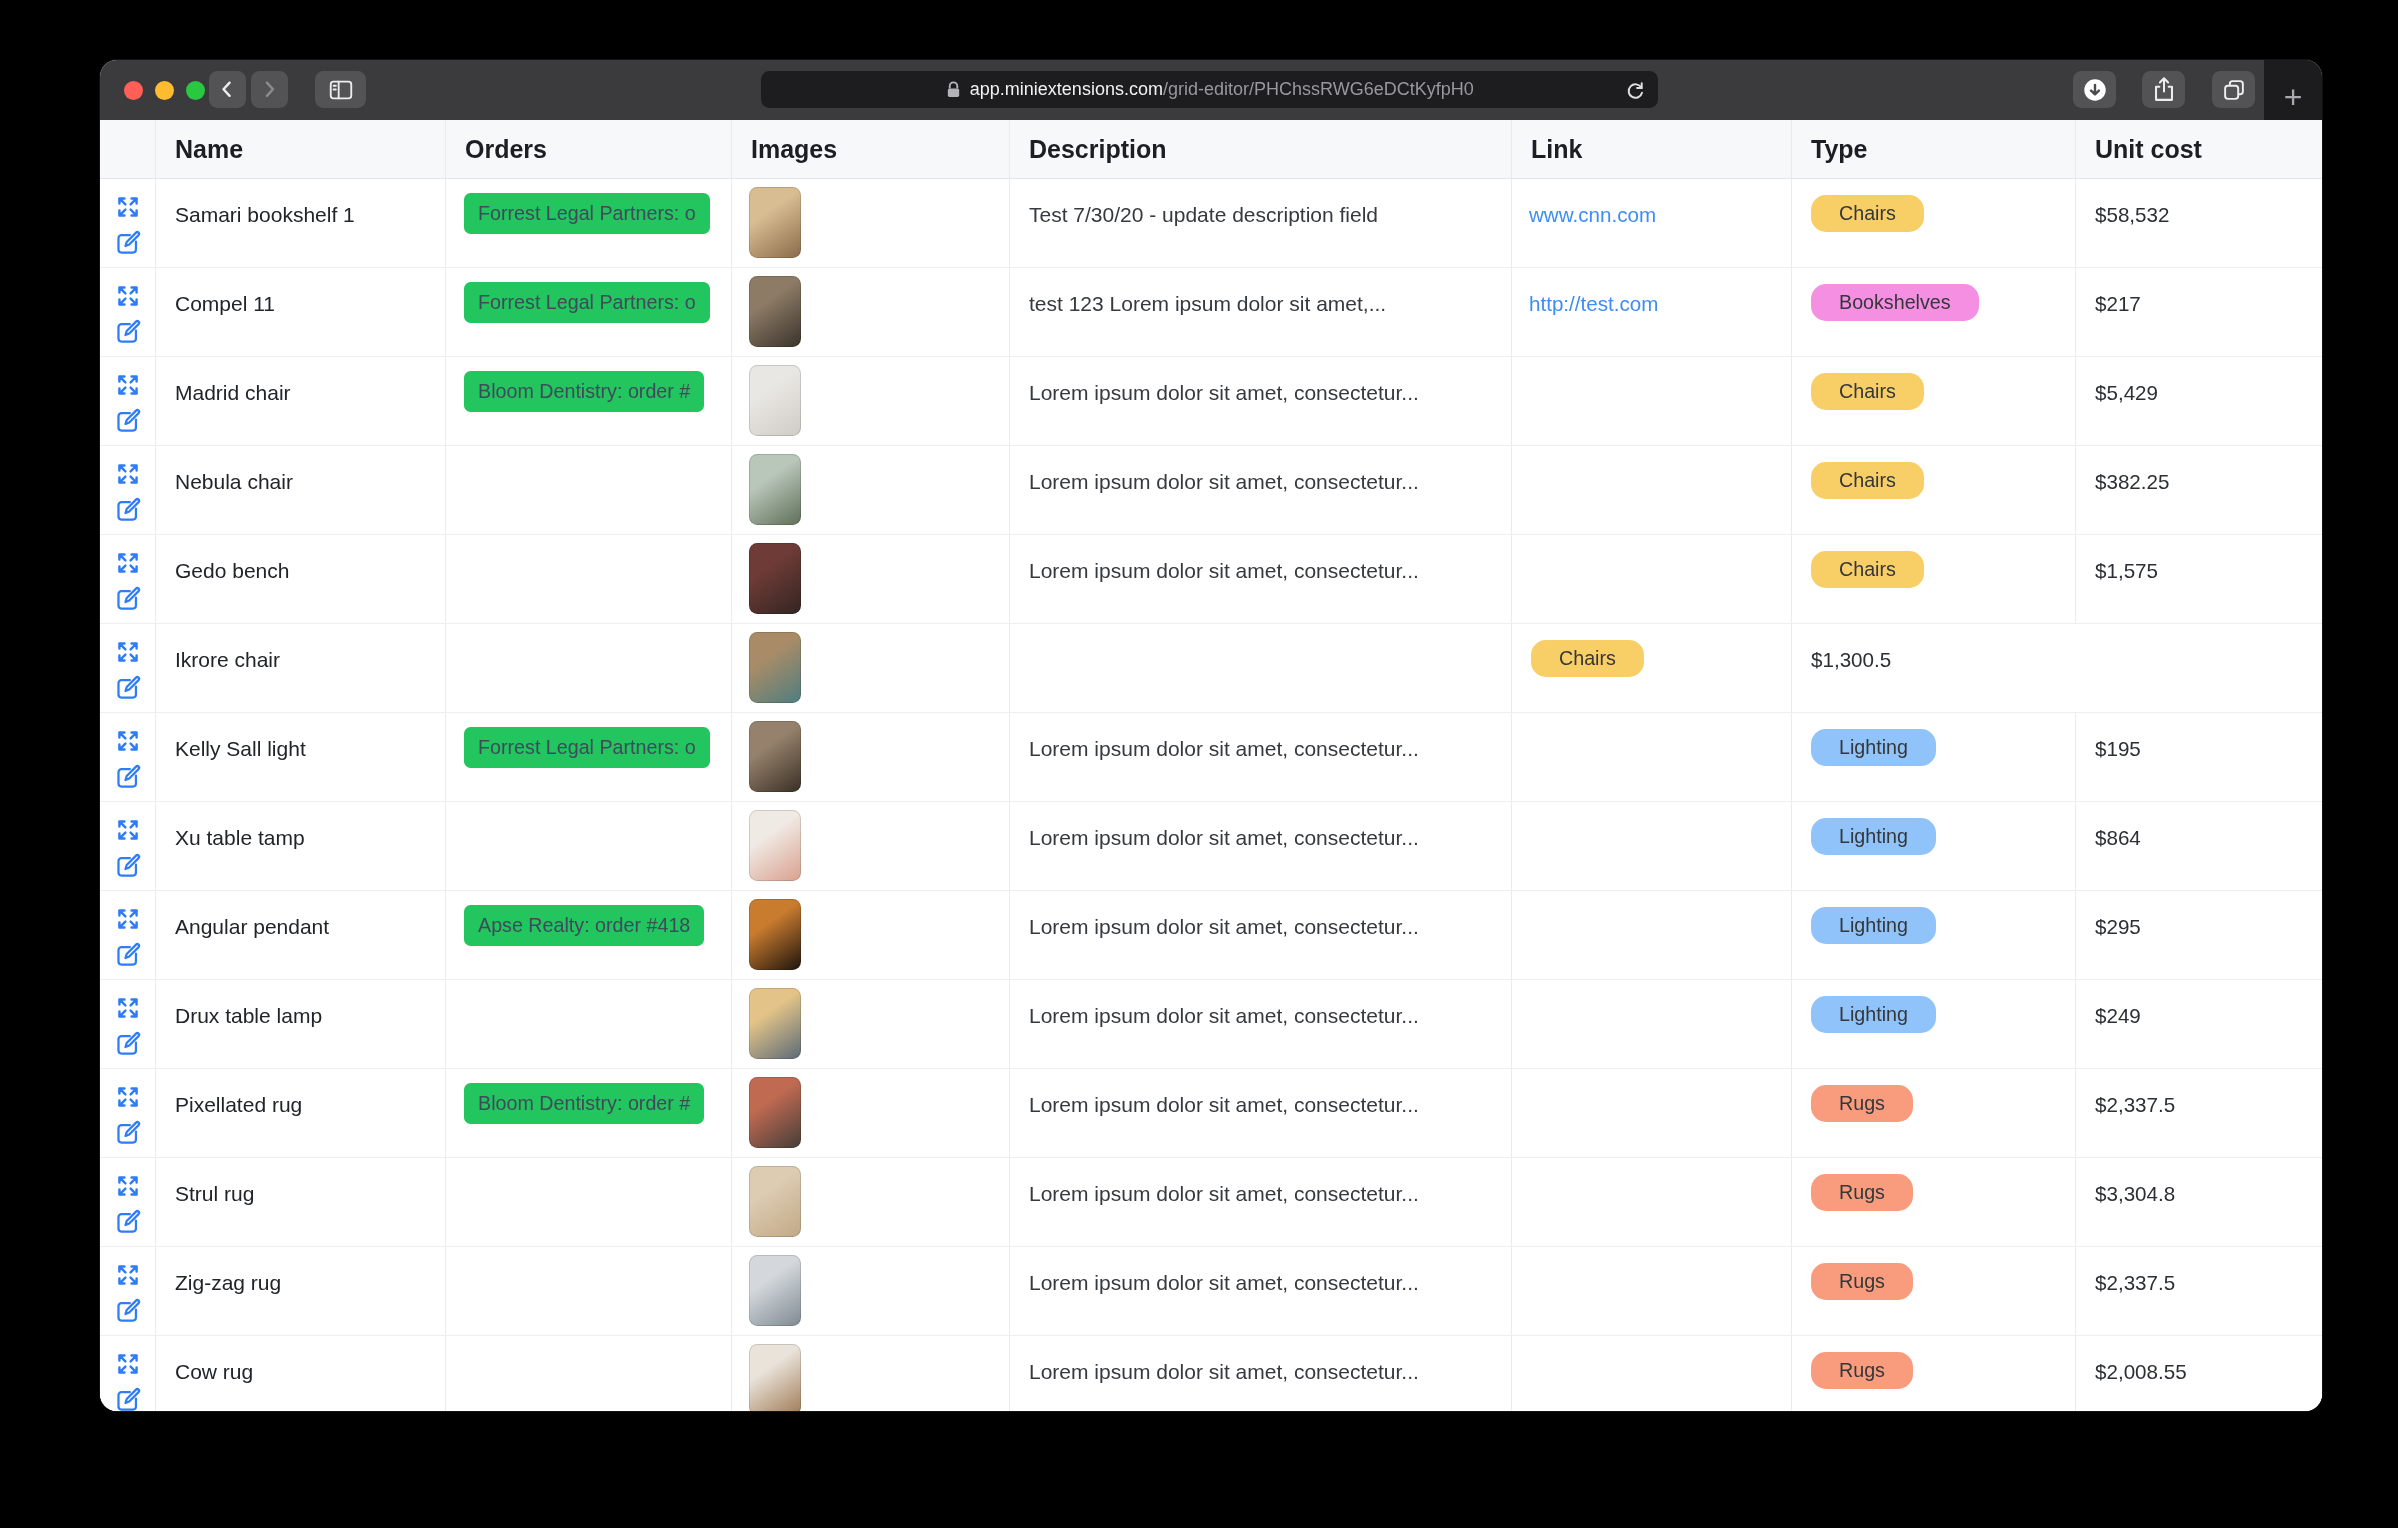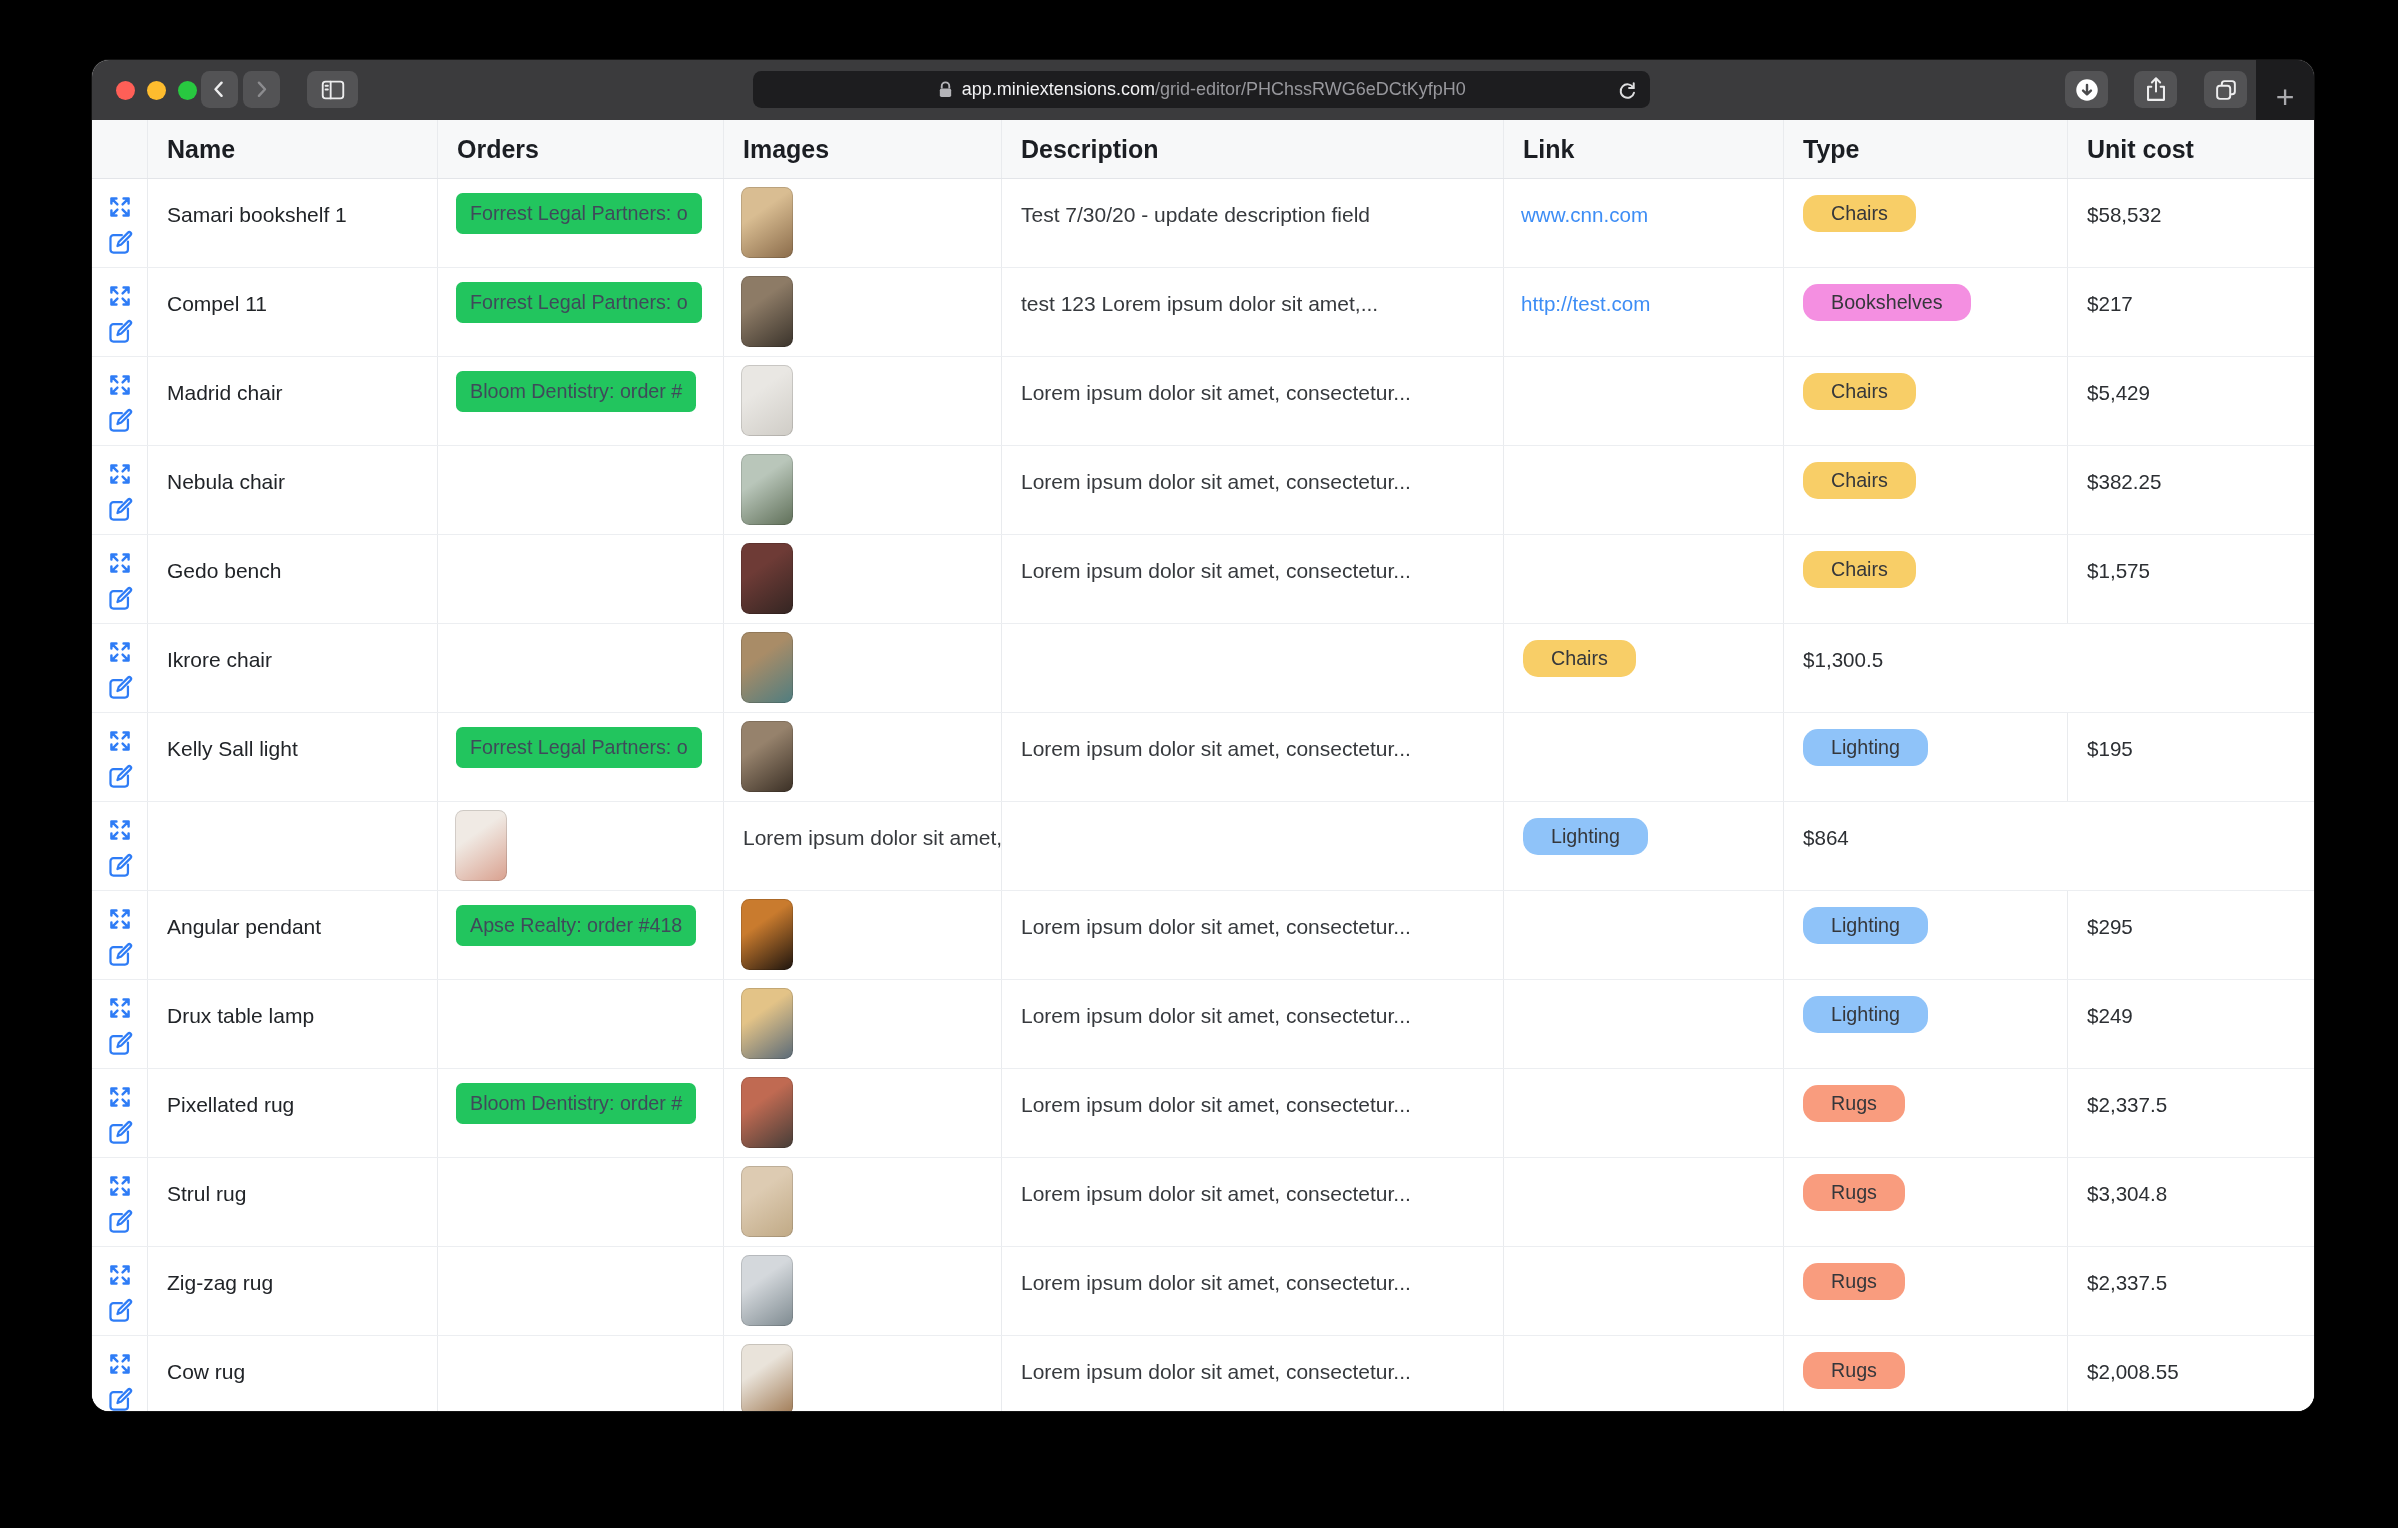--- a/index.html
+++ b/index.html
@@ -1,19 +1,19 @@
 <!DOCTYPE html>
 <html style="font-size:15px"><head>
 <meta charset="utf-8">
 <style>
   html,body{margin:0;padding:0;background:#000;}
   .screen{position:relative;width:2399px;height:1528px;background:#000;overflow:hidden;
           font-family:"Liberation Sans","DejaVu Sans",sans-serif;-webkit-font-smoothing:antialiased;}
   
-  .window{position:absolute;left:92px;top:60px;width:2222px;height:1351px;border-radius:17px;
+  .window{position:absolute;left:100px;top:60px;width:2222px;height:1351px;border-radius:17px;
           overflow:hidden;background:#fff;box-shadow:0 0 0 0.9px rgba(255,255,255,0.08);}
   .toolbar{position:relative;height:60px;background:#3b3b3d;border-bottom:0.9px solid #232325;}
   .lights{position:absolute;left:24px;top:20.6px;display:flex;gap:12px;}
   .light{width:19px;height:19px;border-radius:50%;}
   .tb-btn{position:absolute;top:11.2px;height:37px;border-radius:8.4px;background:#535355;
           display:flex;align-items:center;justify-content:center;}
   .urlfield{position:absolute;left:661px;top:11.2px;width:897px;height:37px;border-radius:8.4px;
             background:#1d1d1f;display:flex;align-items:center;justify-content:center;color:#f2f2f4;
             font-size:18px;}
   .urlfield .path{color:#98989d;}
@@ -367,20 +367,23 @@
                   <path d="M17.8 17.8 L24.2 24.2 M24.2 24.2 H18.8 M24.2 24.2 V18.8"></path>
                 </svg>
       </span>
       <span class="icn">
         <svg width="28" height="28" viewBox="0 0 30 30" fill="none" stroke="#2e7cf6" stroke-width="2.4" stroke-linecap="round" stroke-linejoin="round">
                   <path d="M17 6.5 H8 a3.2 3.2 0 0 0 -3.2 3.2 V22 a3.2 3.2 0 0 0 3.2 3.2 H20.3 a3.2 3.2 0 0 0 3.2 -3.2 V13.5"></path>
                   <path d="M12.3 18.2 L13.6 13.9 L23.6 3.9 a1.9 1.9 0 0 1 2.7 2.7 L16.3 16.6 L12.3 18.2 Z"></path>
                 </svg>
       </span>
     </div>
+    <div class="cell">
+              <span class="txt">Xu table tamp</span>
+            </div>
     <div class="cell"></div>
     <div class="cell"><span class="thumb" style="background: linear-gradient(145deg, rgb(240, 234, 228) 35%, rgb(217, 160, 142));"></span></div>
     <div class="cell">
               <span class="txt desc">Lorem ipsum dolor sit amet, consectetur...</span>
             </div>
     <div class="cell"></div>
     <div class="cell"><span class="pill" style="background: rgb(143, 195, 249);">Lighting</span></div>
     <div class="cell">
               <span class="cost">$864</span>
             </div>

